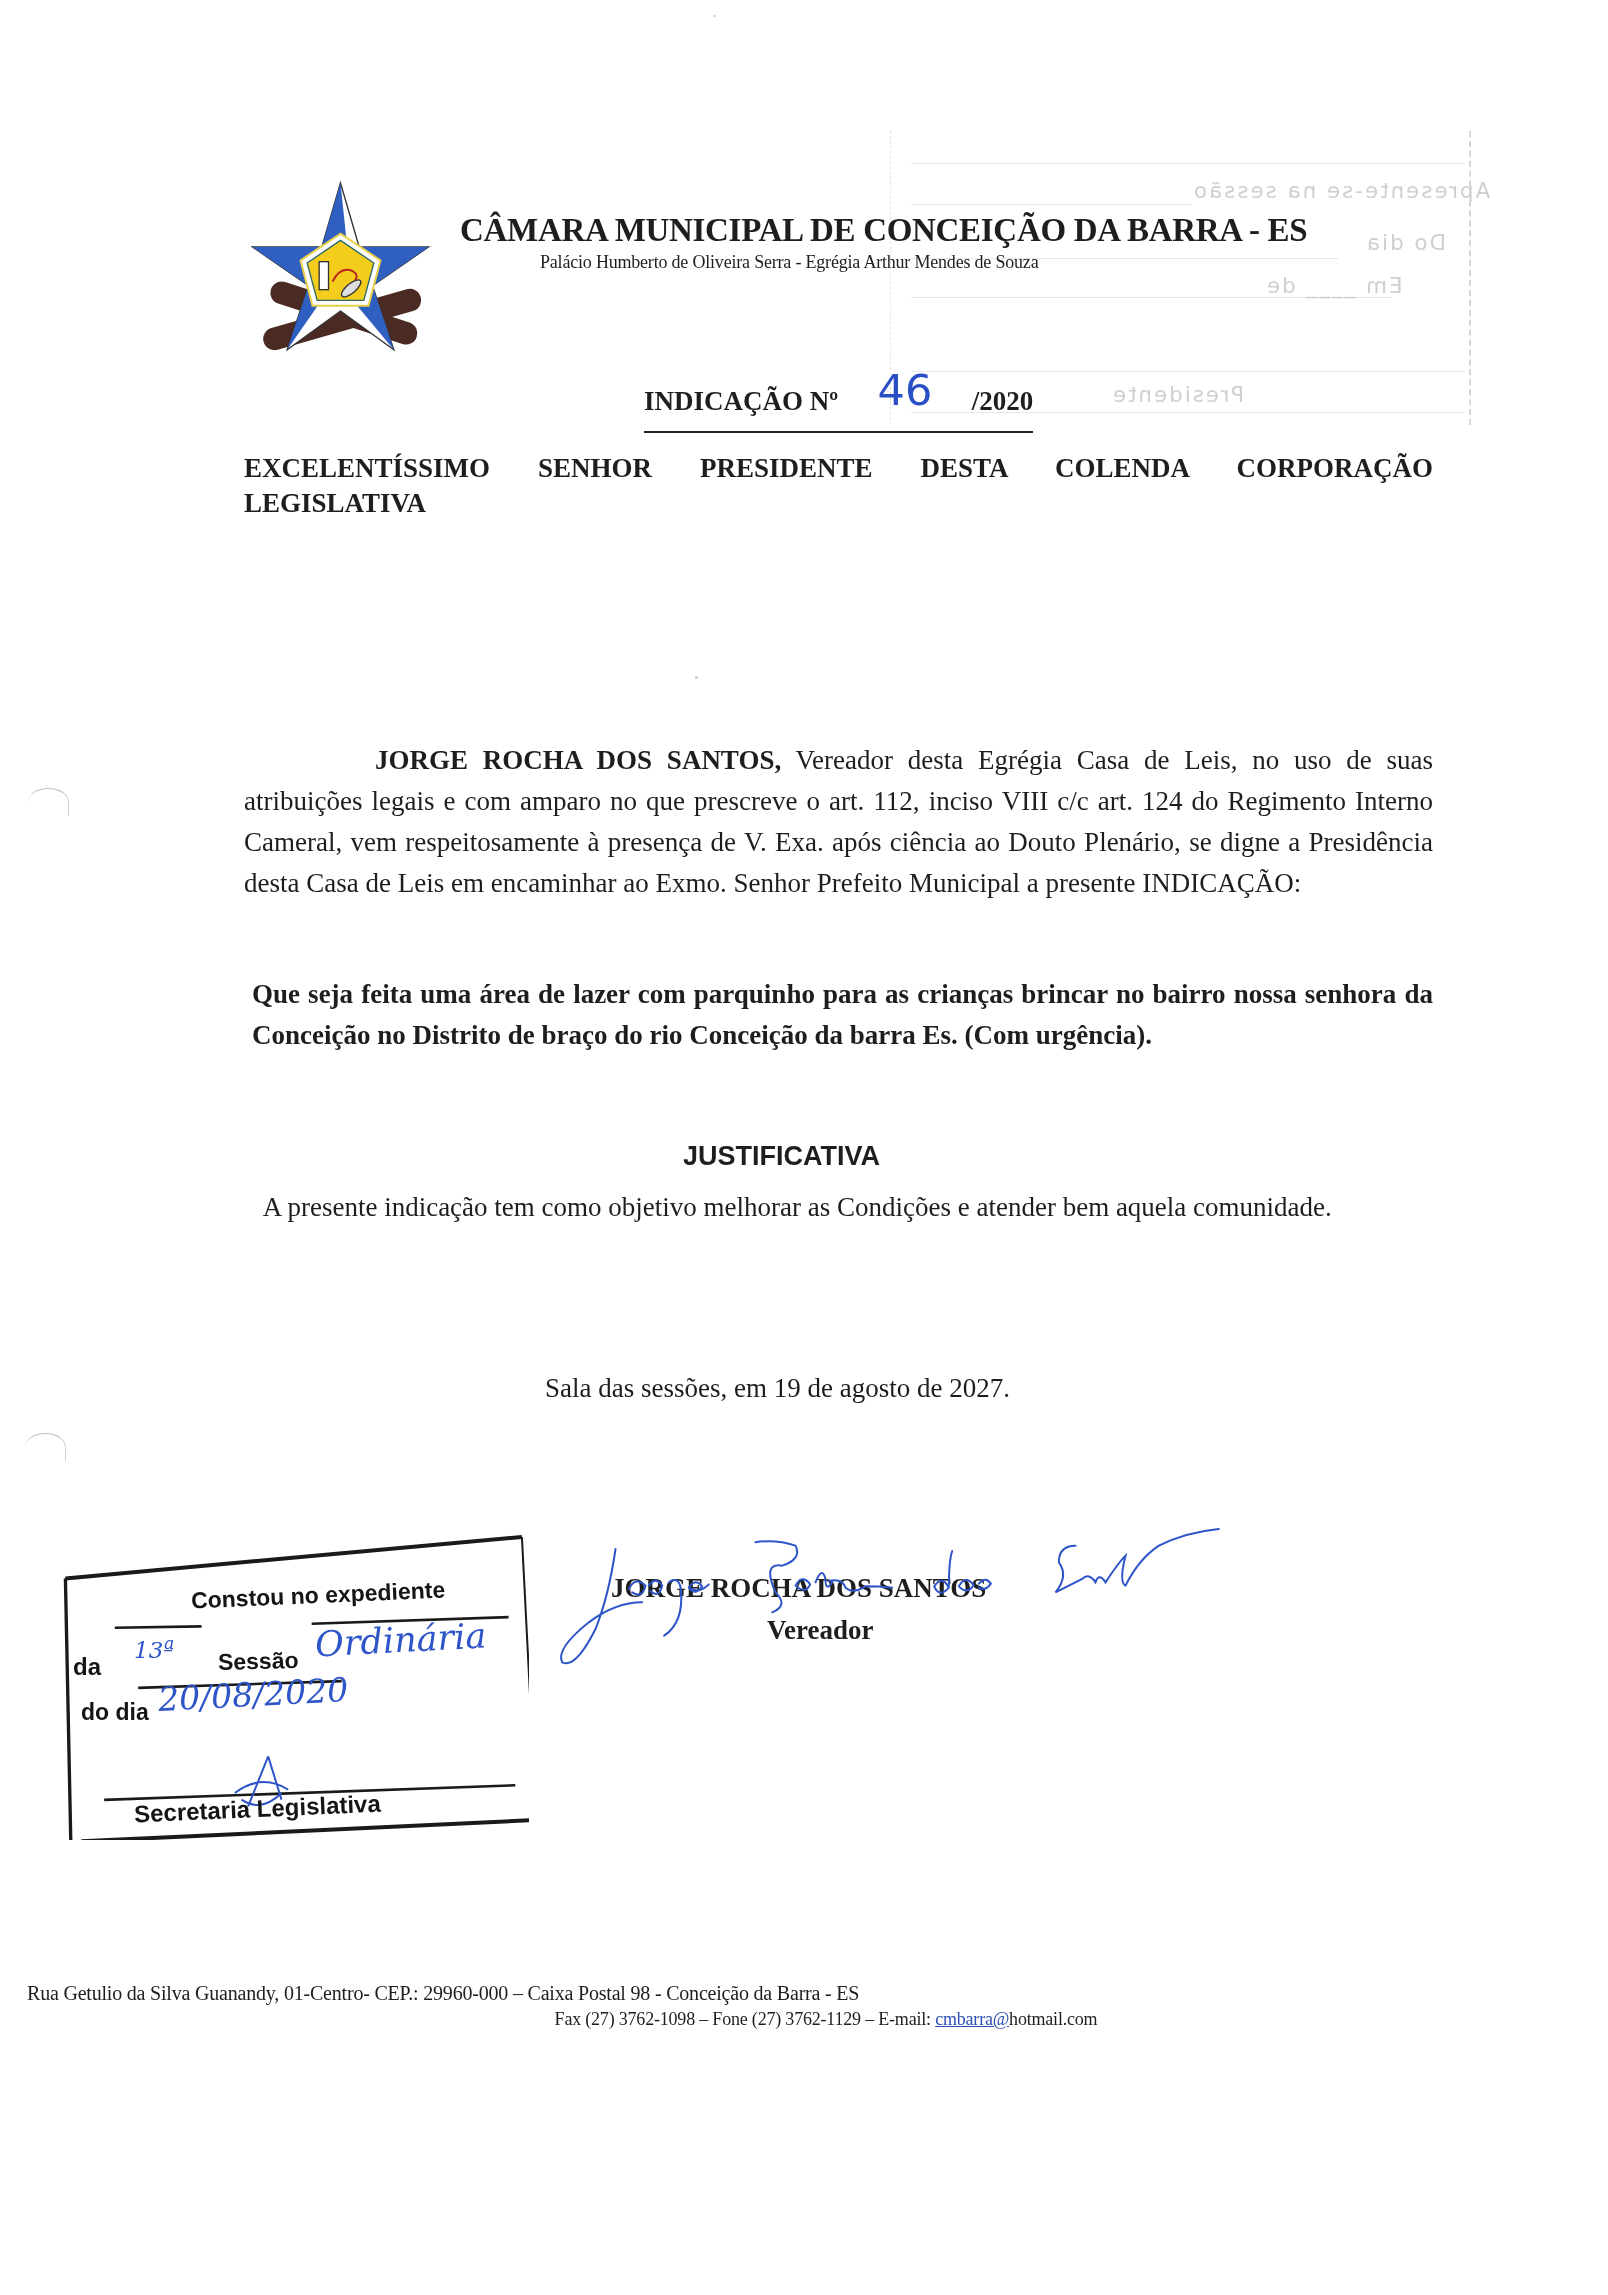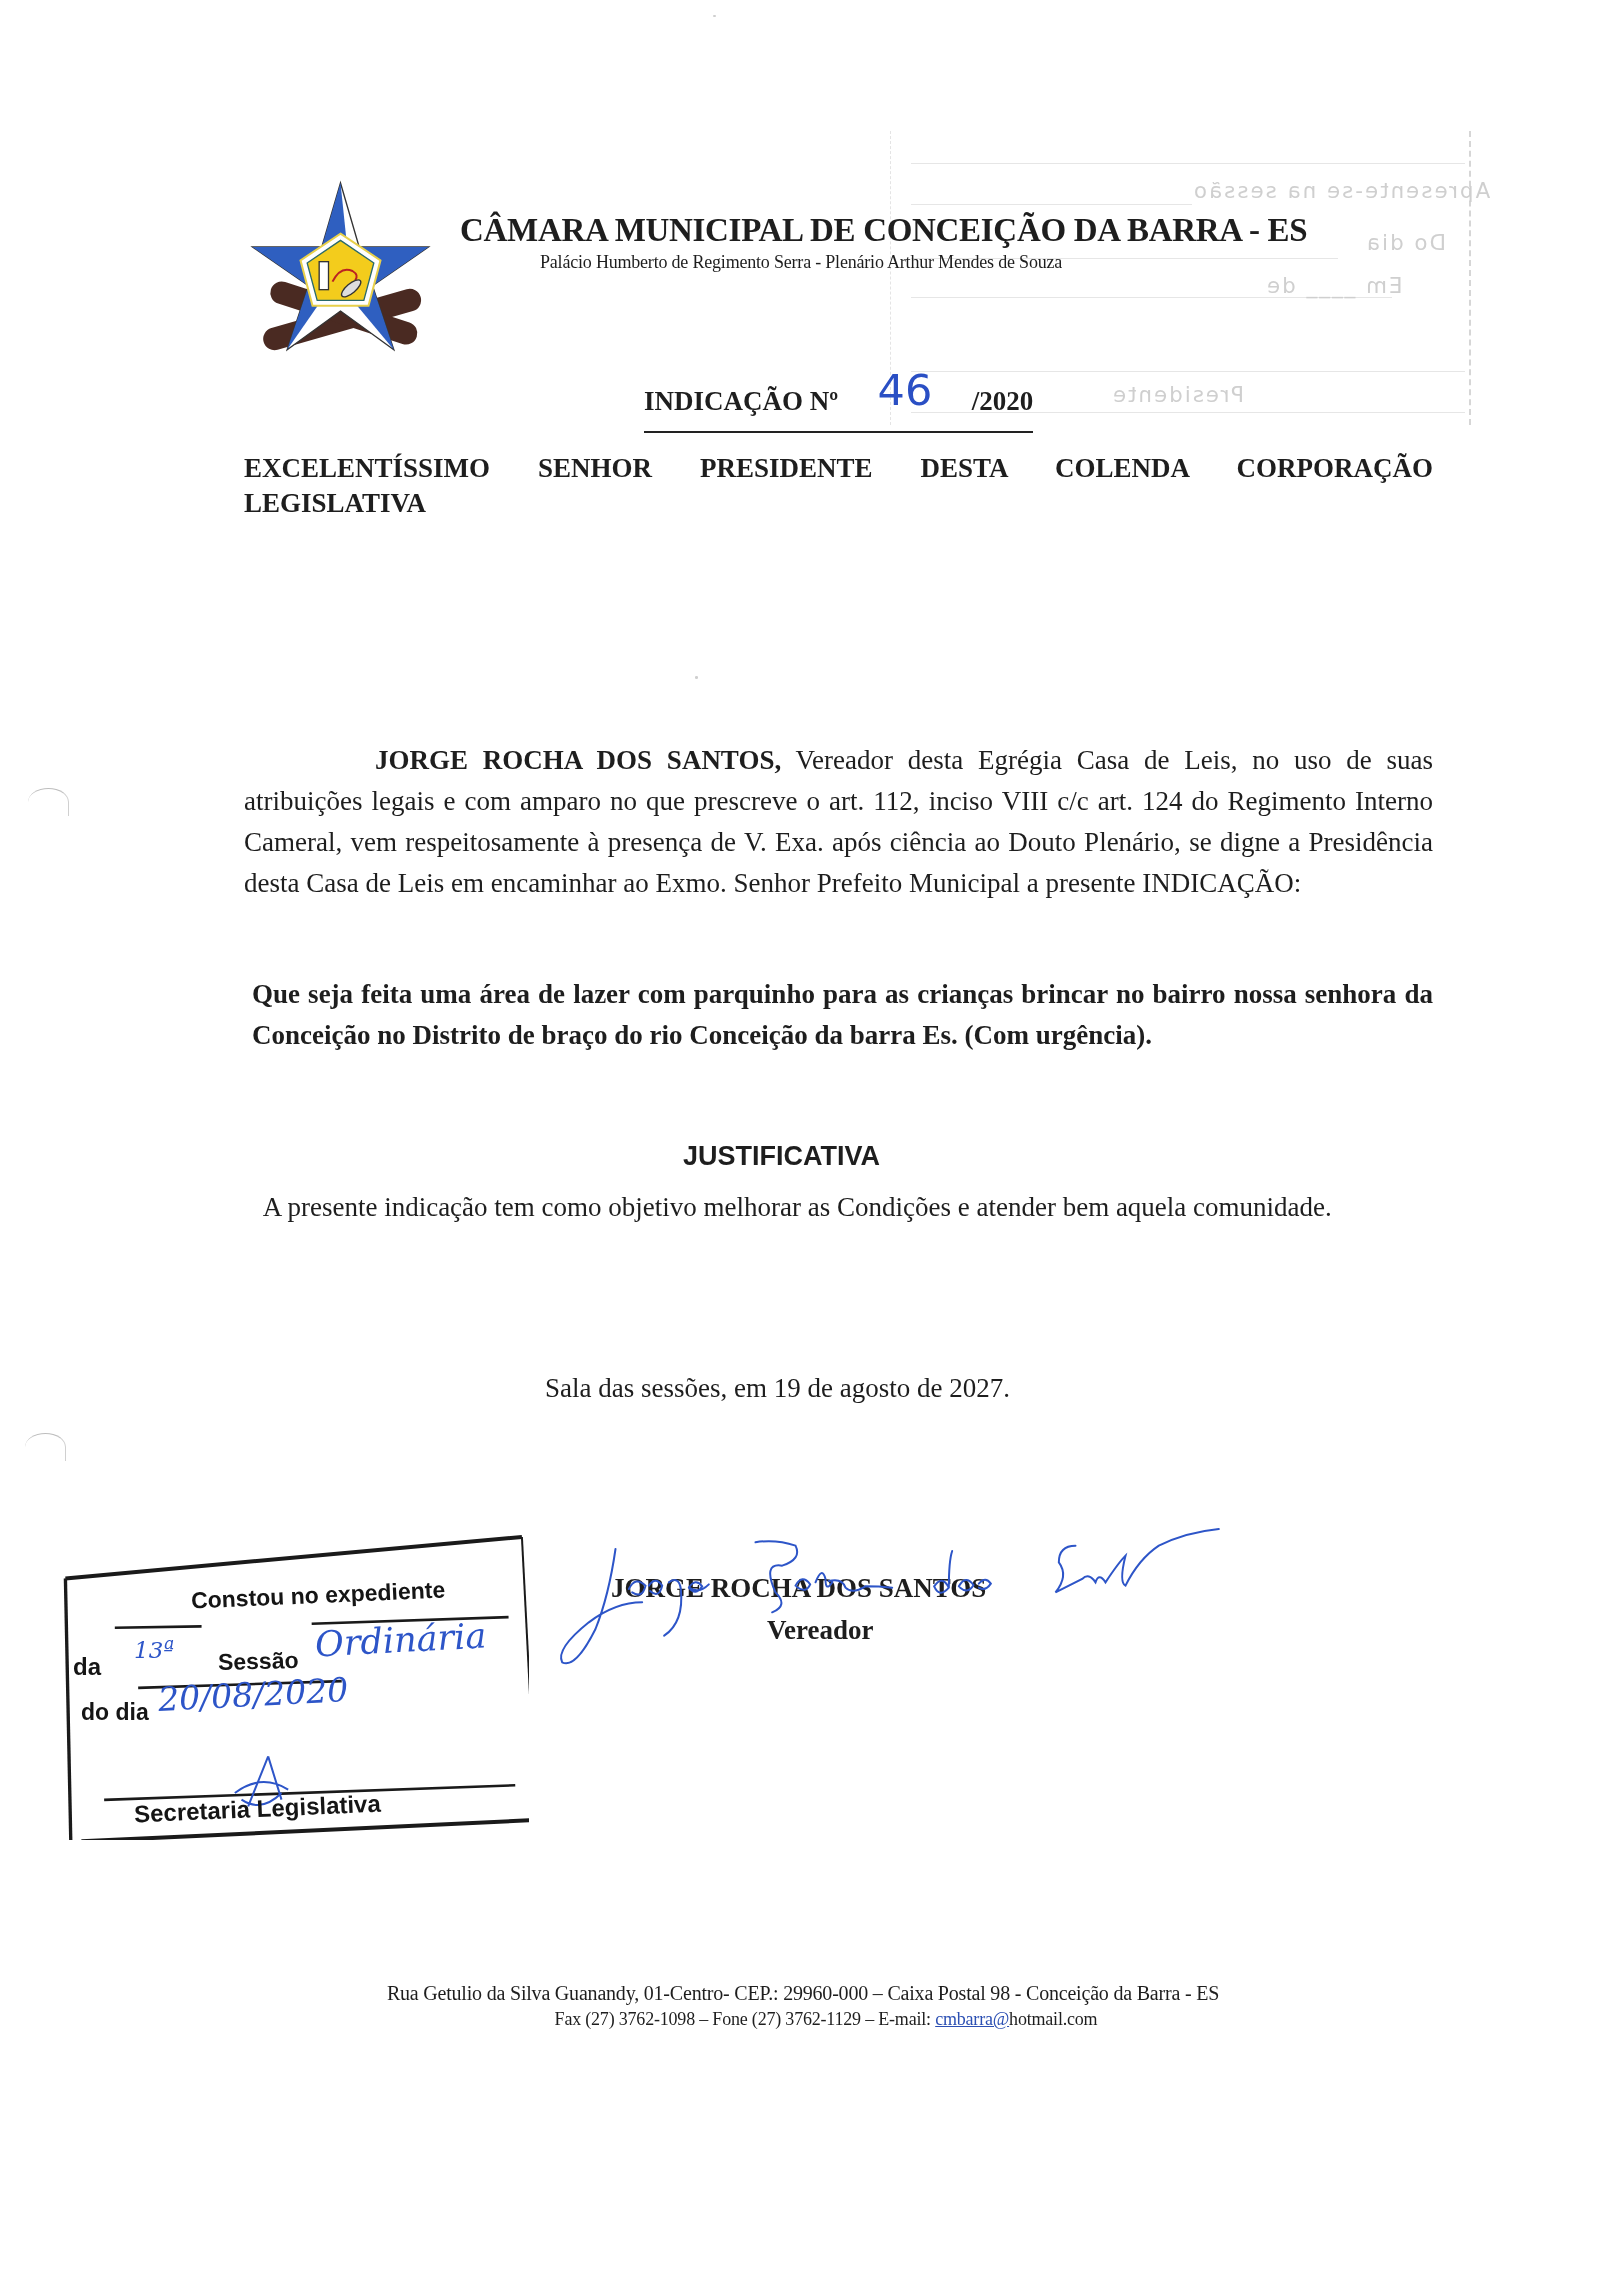--- a/index.html
+++ b/index.html
@@ -56,22 +56,22 @@
   .stamp-text { position: absolute; font-family: "Liberation Sans", "DejaVu Sans", sans-serif;
                 font-weight: bold; color: #151515; white-space: nowrap; }
   .stamp-hand { position: absolute; font-family: "DejaVu Serif", serif; font-style: italic;
                 color: #2d55c8; white-space: nowrap; }
 
   
   .punch { width: 40px; height: 27px; border-top: 1.3px solid #bdbdbd; border-radius: 50% 50% 0 0;
            border-right: 1.3px solid #d0d0d0; }
 
   
-  .footer1 { left: 0; width: 1515px; top: 1982px; text-align: center; font-size: 20px;
-             white-space: nowrap; letter-spacing: -0.2px; padding-left: 27px; box-sizing: border-box; margin-left: 32px; }
+  .footer1 { left: 0; width: 1515px; top: 1982px; text-align: left; font-size: 20px;
+             white-space: nowrap; letter-spacing: -0.2px; padding-left: 27px; box-sizing: border-box; }
   .footer2 { left: 8px; width: 1609px; top: 2009px; text-align: center; font-size: 18px;
              white-space: nowrap; letter-spacing: -0.2px; padding-left: 27px; box-sizing: border-box; }
   .email-user { color: #2b4fb3; text-decoration: underline; }
   .tiny-mark { width: 2.7px; height: 2.7px; background: #cfcfcf; border-radius: 1.3px; }
 </style>
 </head>
 <body>
 
 <div class="abs ghost-box">
   <div class="ghost-line" style="left:20px; top:32px; width:554px;"></div>
@@ -103,21 +103,21 @@
 
     <polygon points="140,88 200,128 182,196 98,196 80,128" fill="#ffffff" stroke="#e8d04a" stroke-width="3"></polygon>
     <polygon points="140,98 190,132 175,188 105,188 90,132" fill="#f3cc1c" stroke="#2b6a6a" stroke-width="2"></polygon>
     <rect x="108" y="130" width="14" height="42" fill="#fff" stroke="#333" stroke-width="2"></rect>
     <path d="M128 160 q12 -24 30 -16 q10 6 4 14" fill="none" stroke="#b22" stroke-width="3"></path>
     <ellipse cx="156" cy="170" rx="18" ry="7" fill="#ddd" stroke="#333" stroke-width="2" transform="rotate(-40 156 170)"></ellipse>
   </svg>
 </div>
 
 <div class="abs title">CÂMARA MUNICIPAL DE CONCEIÇÃO DA BARRA - ES</div>
-<div class="abs subtitle">Palácio Humberto de Regimento Serra - Plenário Arthur Mendes de Souza</div>
+<div class="abs subtitle">Palácio Humberto de Oliveira Serra - Egrégia Arthur Mendes de Souza</div>
 
 <div class="abs indicacao">
   <span>INDICAÇÃO Nº</span>
   <span class="num">46</span>
   <span>/2020</span>
 </div>
 
 <div class="abs address">EXCELENTÍSSIMO SENHOR PRESIDENTE DESTA COLENDA CORPORAÇÃO LEGISLATIVA</div>
 
 <div class="abs para"><span class="indent"></span><span class="bold">JORGE ROCHA DOS SANTOS,</span><span> Vereador desta Egrégia Casa de Leis, no uso de suas atribuições legais e com amparo no que prescreve o art. 112, inciso VIII c/c art. 124 do Regimento Interno Cameral, vem respeitosamente à presença de V. Exa. após ciência ao Douto Plenário, se digne a Presidência desta Casa de Leis em encaminhar ao Exmo. Senhor Prefeito Municipal a presente INDICAÇÃO:</span></div>

